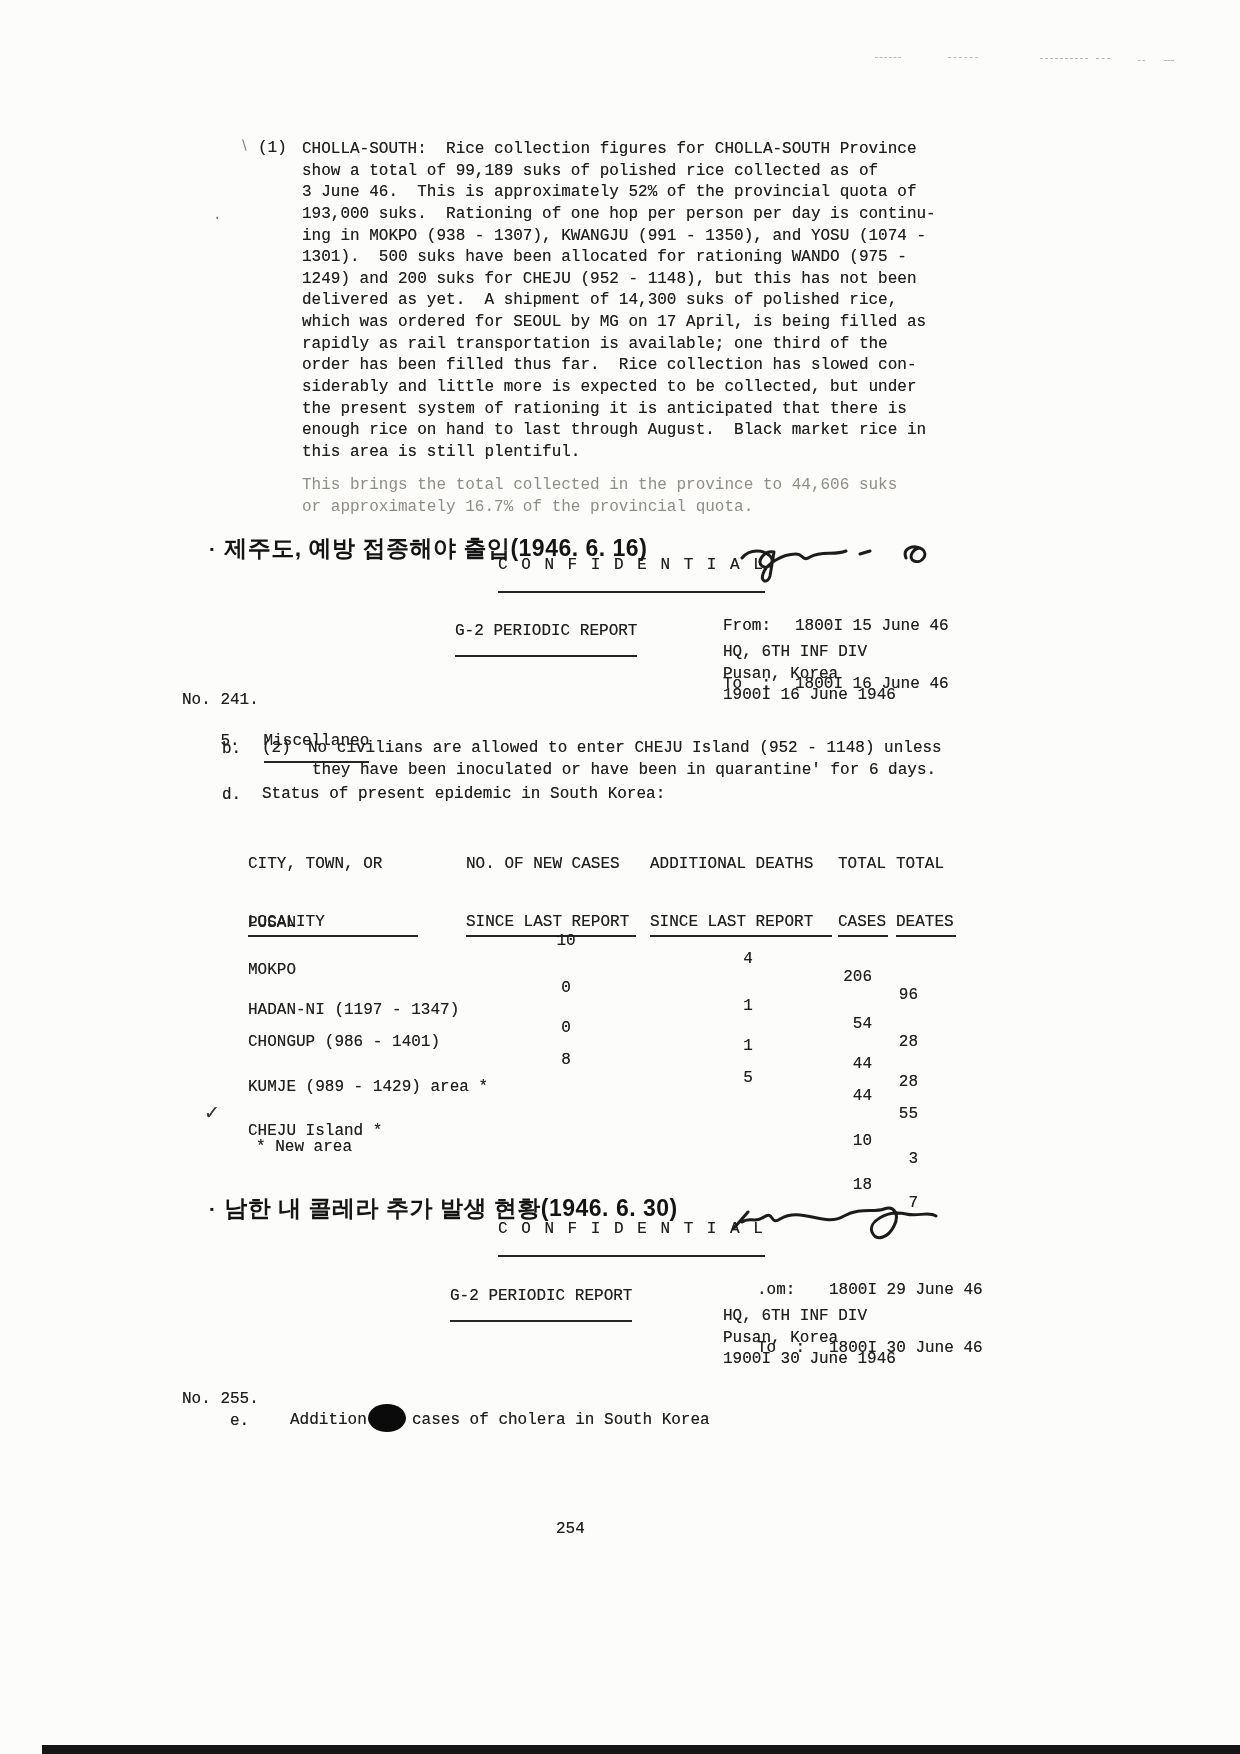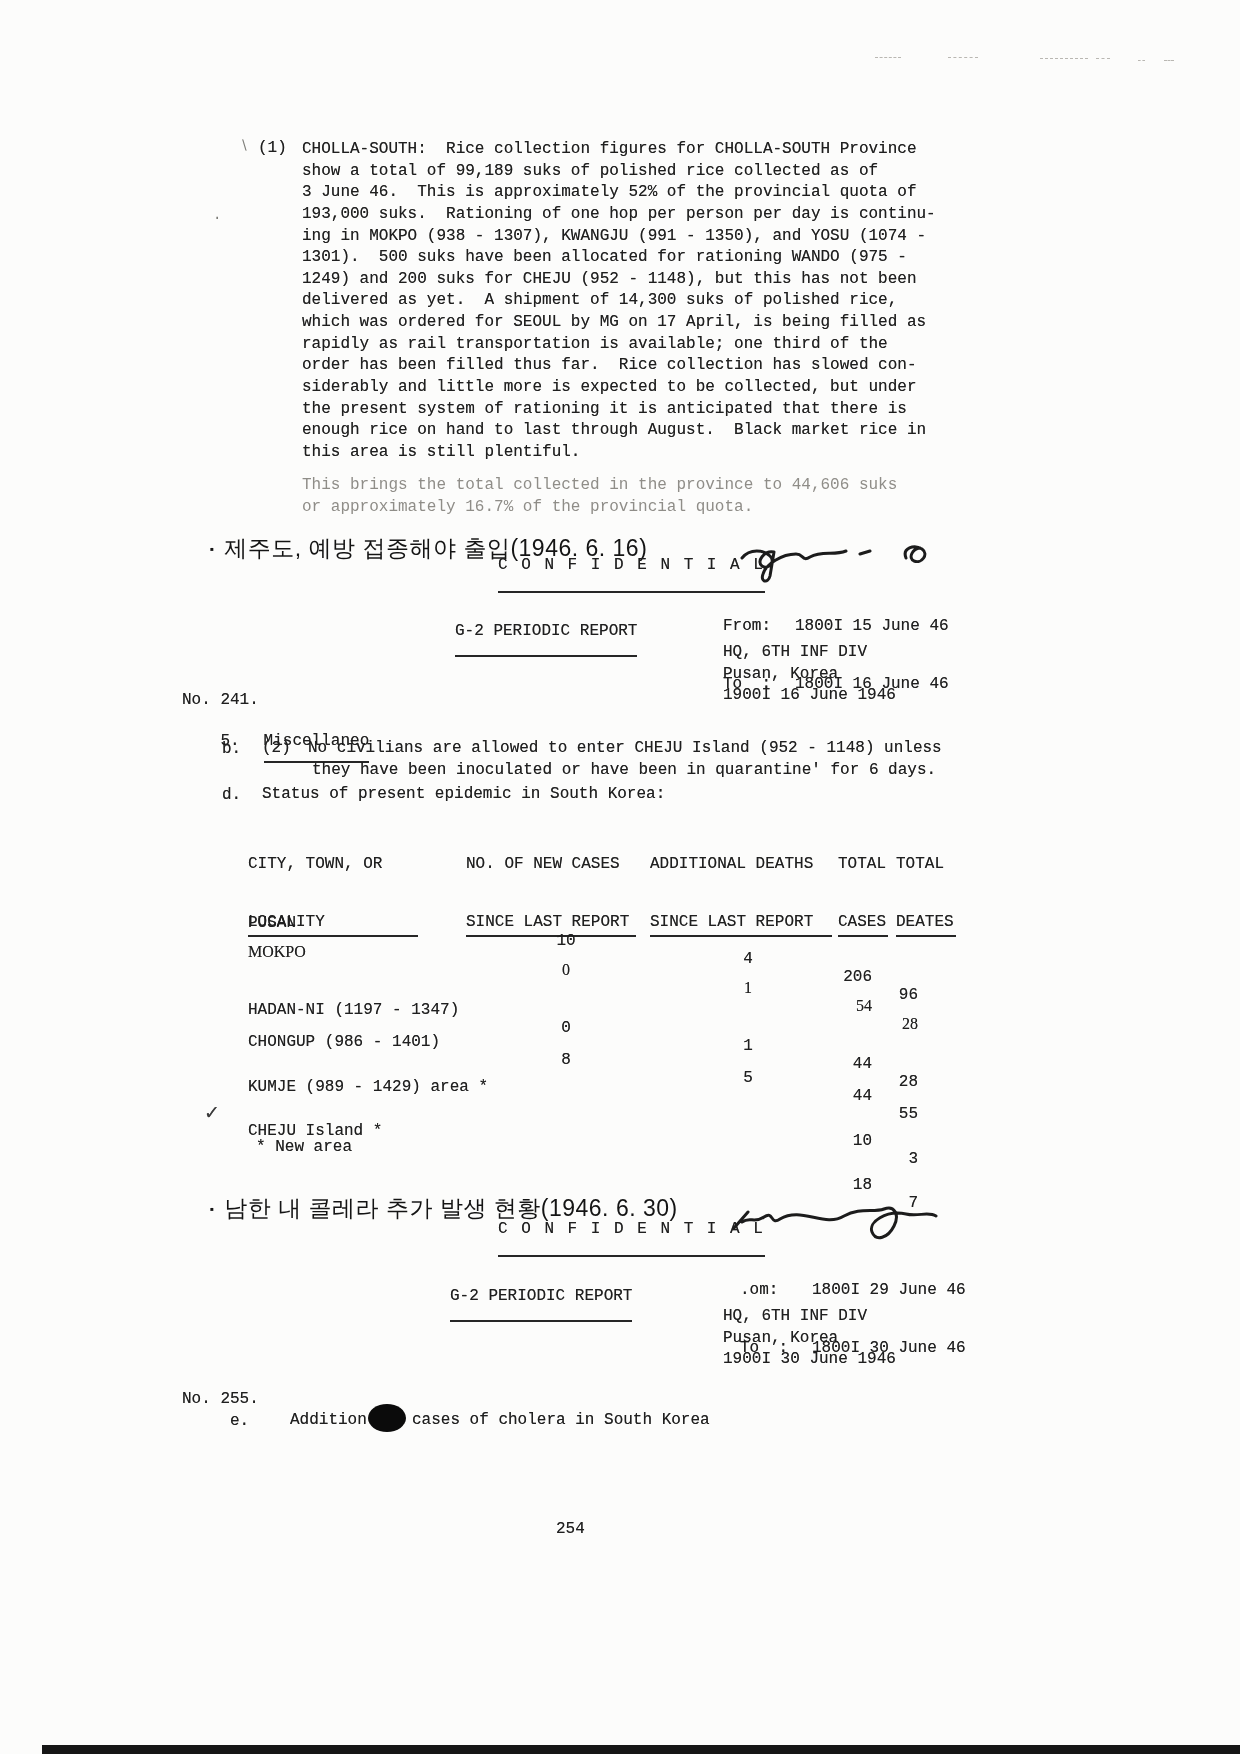--- a/index.html
+++ b/index.html
@@ -9,21 +9,21 @@
     margin:0 auto;
     background:#fcfcfb;
     overflow:hidden;
     font-family:"Liberation Mono","DejaVu Sans Mono",monospace;
     color:#1f1f1f;
   }
   .mono{font-family:"Liberation Mono","DejaVu Sans Mono",monospace;font-size:16px;color:#1f1f1f;white-space:pre;text-shadow:0 0 0.5px rgba(20,20,20,.6);}
   .abs{position:absolute;}
   .pline{line-height:21.65px;height:21.65px;}
   .faded{color:#8f8d88;text-shadow:none;filter:blur(.3px);}
-  .kheading{font-family:"Liberation Sans","DejaVu Sans",sans-serif;font-size:23px;font-weight:400;color:#141414;letter-spacing:.5px;white-space:pre;text-align:center;}
+  .kheading{font-family:"Liberation Sans","DejaVu Sans",sans-serif;font-size:23px;font-weight:700;color:#141414;letter-spacing:.5px;white-space:pre;text-align:center;}
   .kbullet{font-size:12px;vertical-align:3px;margin-right:10px;}
   .conf{font-size:16px;letter-spacing:2px;border-bottom:2px solid #262626;padding-bottom:17px;margin-left:43px;}
   .rtitle{border-bottom:2px solid #262626;padding-bottom:15px;}
   .uline{border-bottom:2px solid #262626;padding-bottom:11px;}
   .lbl{display:inline-block;width:72px;}
   .tbl{position:absolute;left:248px;top:818px;width:740px;height:340px;}
   .hcell{position:absolute;top:0;}
   .hcell .h1{line-height:21.5px;white-space:pre;}
   .hcell .h2{line-height:21.5px;white-space:pre;border-bottom:2px solid #262626;padding-bottom:2px;}
   .trow{position:absolute;left:0;width:740px;height:22px;}
@@ -114,21 +114,21 @@
       <div class="h2">DEATES</div>
     </div>
 
     <div class="trow" style="top:78px;">
       <span class="c1">PUSAN</span>
       <span class="c2">10</span>
       <span class="c3">4</span>
       <span class="c4">206</span>
       <span class="c5">96</span>
     </div>
-    <div class="trow" style="top:107px;font-family:Liberation Serif, serif;">
+    <div class="trow" style="top:125px;">
       <span class="c1">MOKPO</span>
       <span class="c2">0</span>
       <span class="c3">1</span>
       <span class="c4">54</span>
       <span class="c5">28</span>
     </div>
     <div class="trow" style="top:165px;">
       <span class="c1">HADAN-NI (1197 - 1347)</span>
       <span class="c2">0</span>
       <span class="c3">1</span>
@@ -164,21 +164,21 @@
   <div class="abs kheading" style="left:182px;top:1166px;">
     <span class="kbullet">▪</span><span>남한 내 콜레라 추가 발생 현황(1946. 6. 30)</span>
   </div>
 
   <div class="abs mono conf" style="left:455px;top:1220px;">C O N F I D E N T I A L</div>
 
   <svg class="scribble" style="left:726px;top:1198px;" width="220" height="52" viewBox="0 0 220 52">
     <path d="M8 30 L22 14 M16 24 C24 18 28 26 38 19 C48 12 44 28 54 21 C76 8 98 30 118 18 C134 9 148 15 158 11 C168 7 174 16 168 28 C162 40 150 44 146 34 C142 24 160 12 180 16 C192 19 202 13 210 18"></path>
   </svg>
 
-  <div class="abs mono" style="left:740px;top:1244px;">
+  <div class="abs mono" style="left:757px;top:1244px;">
     <div class="pline"><span class="lbl">.om:</span><span>1800I 29 June 46</span></div>
     <div class="pline"><span class="lbl">To  :</span><span>1800I 30 June 46</span></div>
   </div>
 
   <div class="abs mono rtitle" style="left:450px;top:1287px;">G-2 PERIODIC REPORT</div>
 
   <div class="abs mono" style="left:723px;top:1306px;"><div class="pline">HQ, 6TH INF DIV</div><div class="pline">Pusan, Korea</div><div class="pline">1900I 30 June 1946</div></div>
 
   <div class="abs mono" style="left:182px;top:1390px;">No. 255.</div>
 

